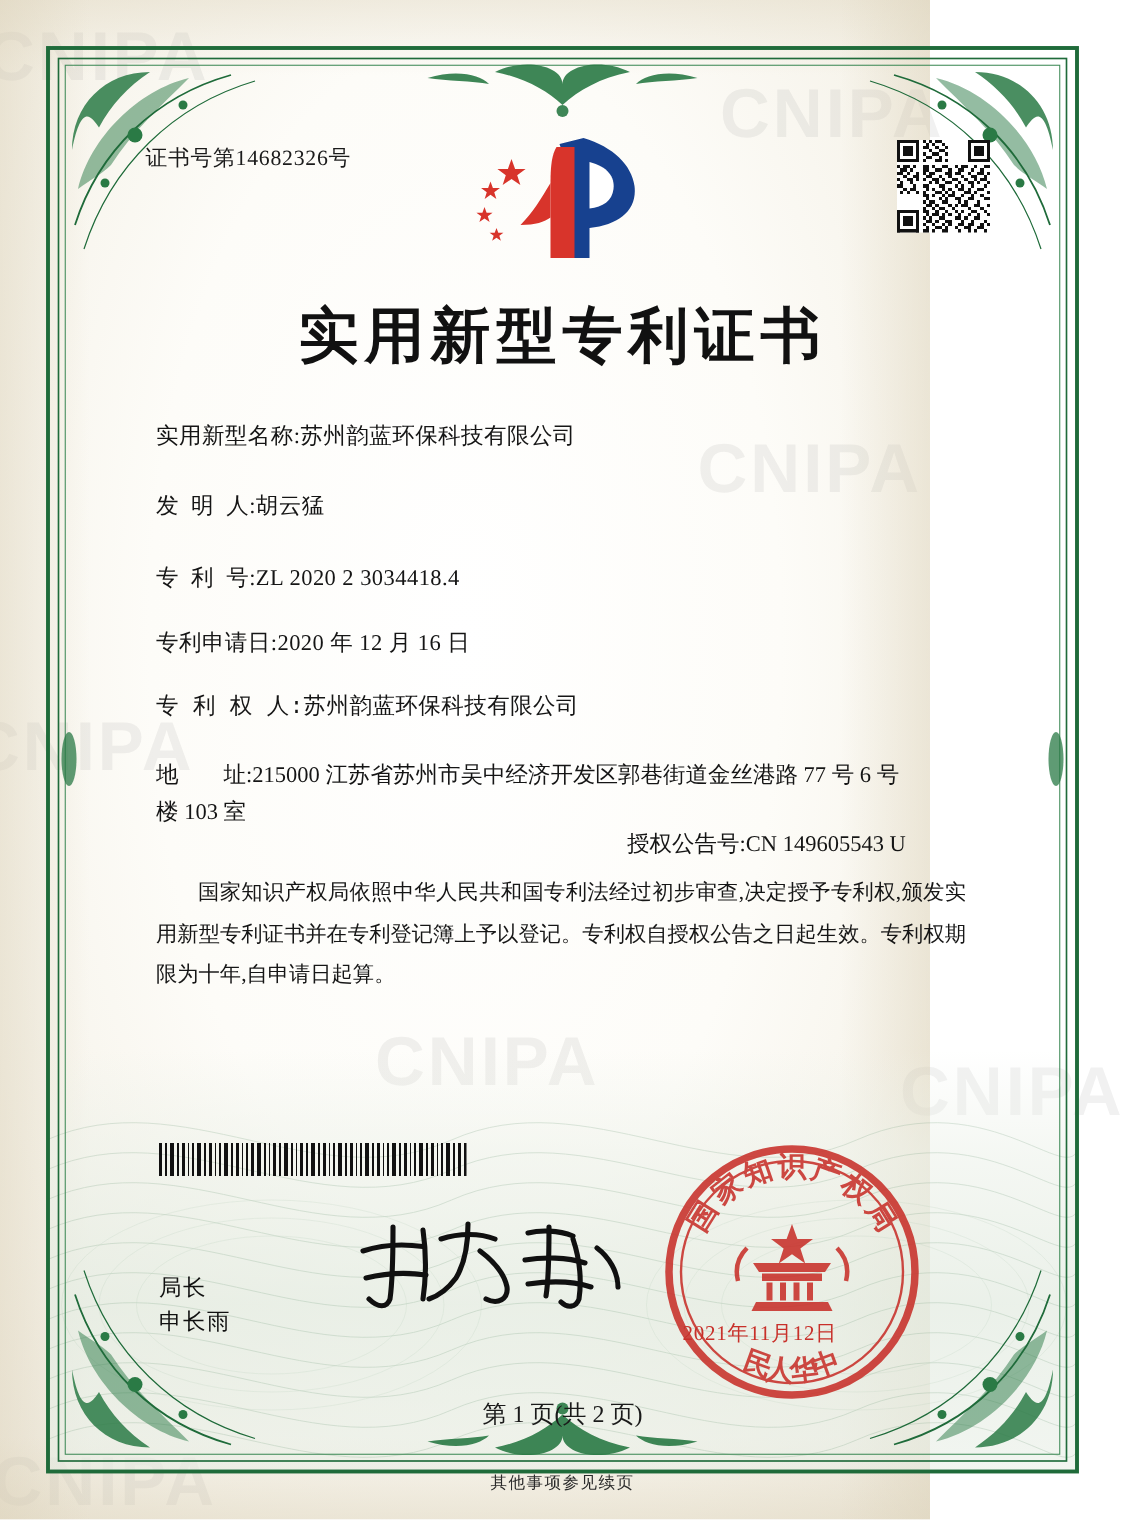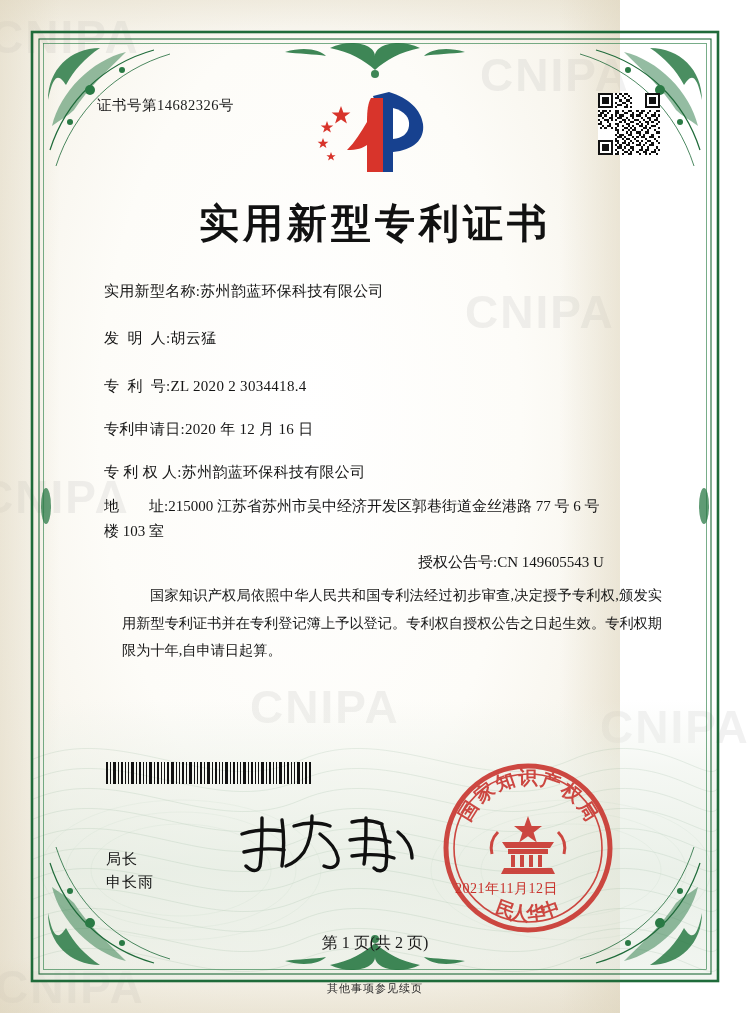--- a/index.html
+++ b/index.html
@@ -134,21 +134,20 @@
 
   .para {
     position: absolute;
     left: 104px;
     width: 540px;
     font-size: 14.2px;
     line-height: 1.95;
     color: #161616;
     text-align: justify;
     text-indent: 28px;
-    margin-left: 18px;
   }
 
   
   #lower-band {
     position: absolute;
     left: 31px;
     top: 700px;
     width: 688px;
     height: 282px;
     background:
@@ -560,25 +559,25 @@
     </div>
     <div class="field-row" style="top:327px;">
       <span class="field-label">发  明  人:</span><span class="field-value">胡云猛</span>
     </div>
     <div class="field-row" style="top:375px;">
       <span class="field-label">专  利  号:</span><span class="field-value">ZL 2020 2 3034418.4</span>
     </div>
     <div class="field-row" style="top:418px;text-align:right;">
       <span class="field-label">专利申请日:</span><span class="field-value">2020 年 12 月 16 日</span>
     </div>
-    <div class="field-row" style="top:461px;">
+    <div class="field-row" style="top:461px;font-family:Liberation Mono, monospace;">
       <span class="field-label">专 利 权 人:</span><span class="field-value">苏州韵蓝环保科技有限公司</span>
     </div>
 
-    <div id="address-row" style="top:494px;">
+    <div id="address-row" style="top:505px;">
       <span id="address-label">地        址:</span><span>215000 江苏省苏州市吴中经济开发区郭巷街道金丝港路 77 号 6 号楼 103 室</span>
     </div>
 
     <div class="grant-col" style="left:418px; top:553px;">
       <span>授权公告号:</span><span>CN 149605543 U</span>
     </div>
 
     <div class="para" style="top:582px;">国家知识产权局依照中华人民共和国专利法经过初步审查,决定授予专利权,颁发实用新型专利证书并在专利登记簿上予以登记。专利权自授权公告之日起生效。专利权期限为十年,自申请日起算。</div>
 
     <svg id="barcode" viewBox="0 0 205 22" shape-rendering="crispEdges">

